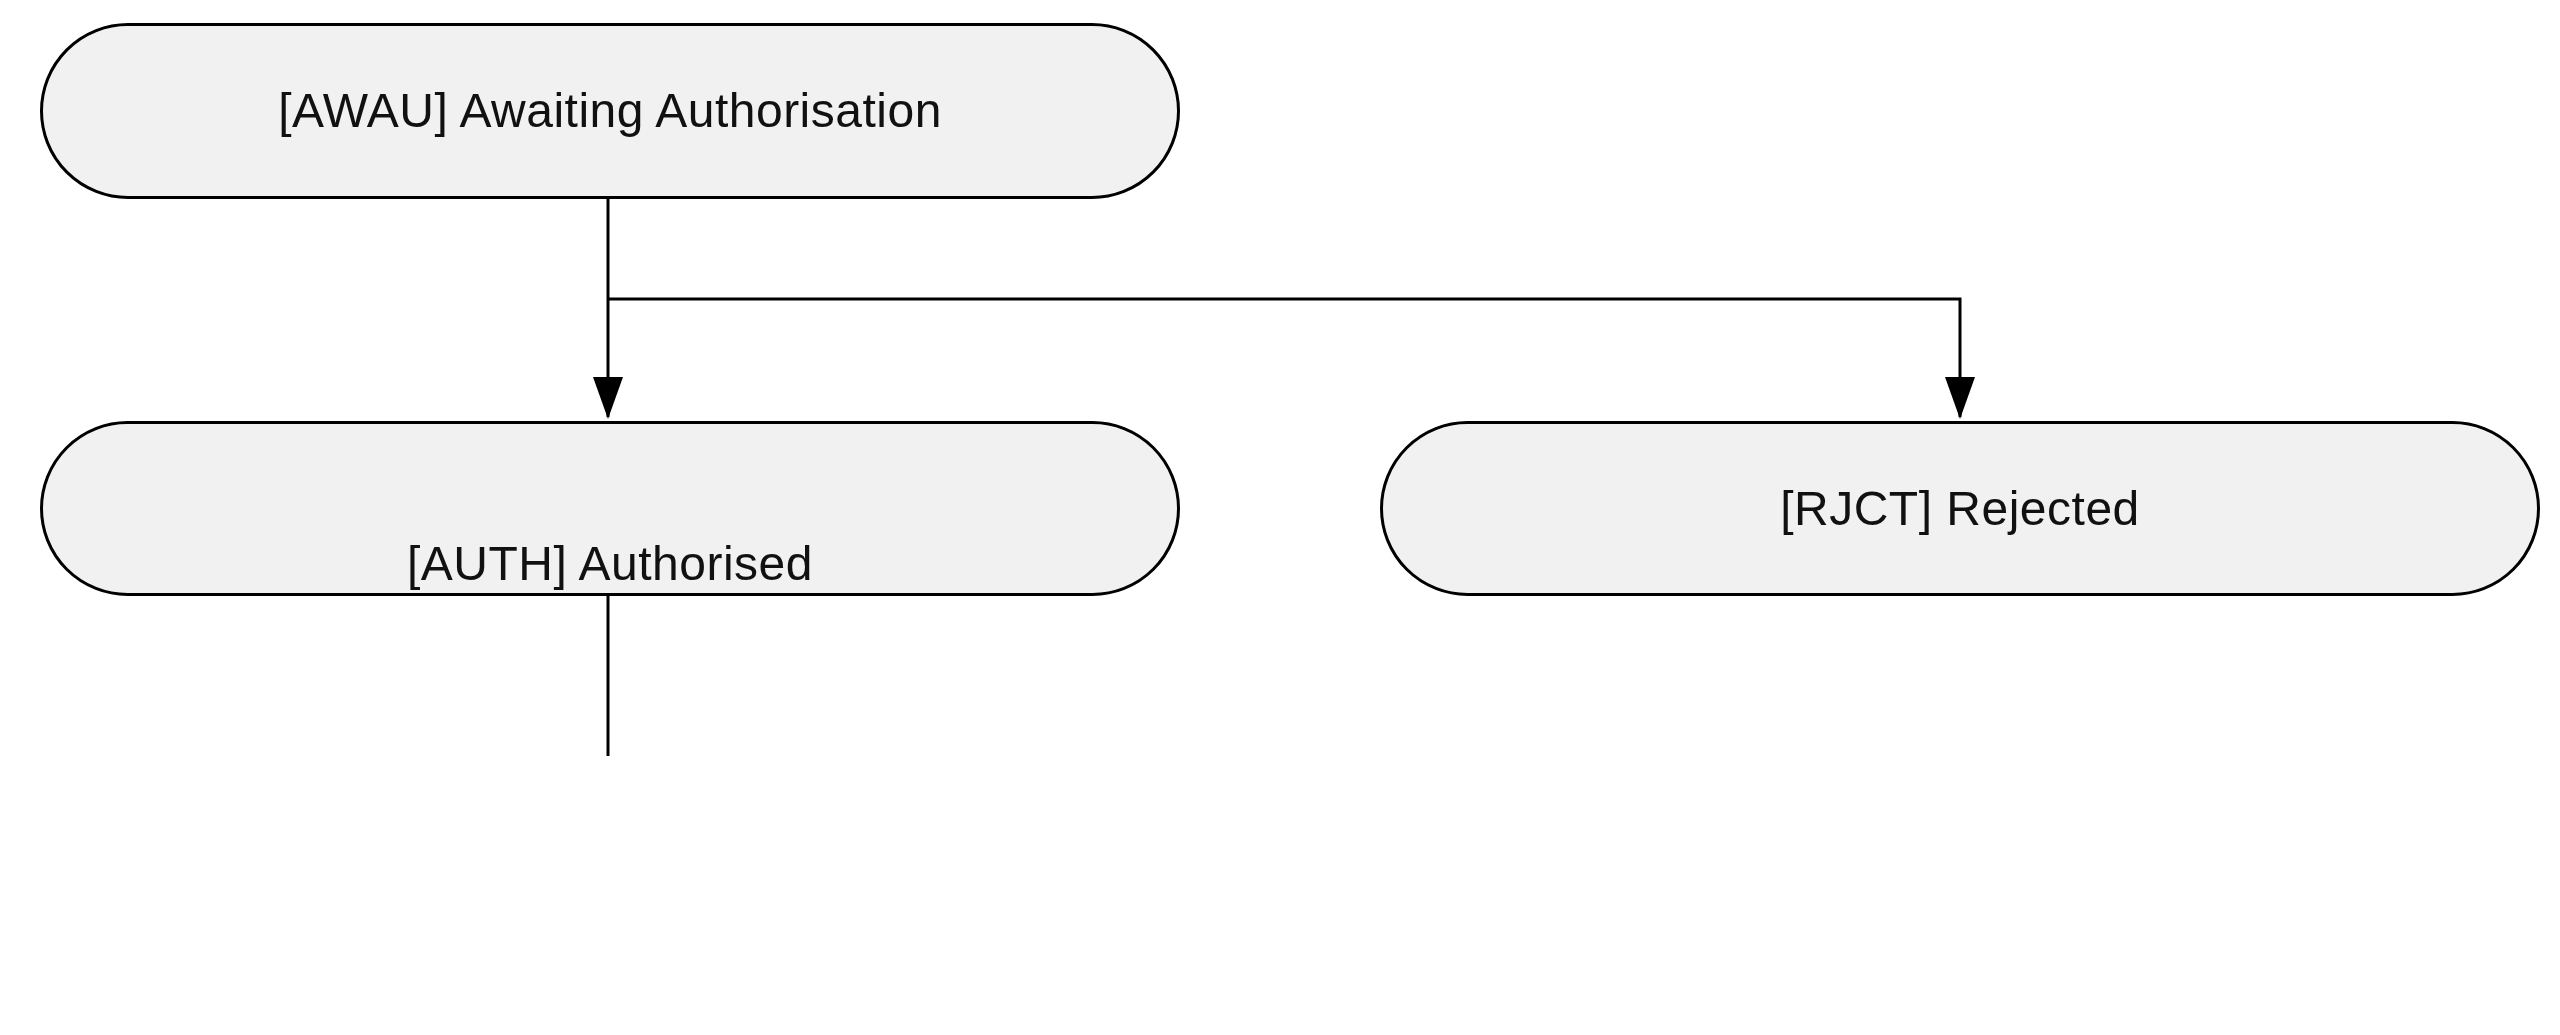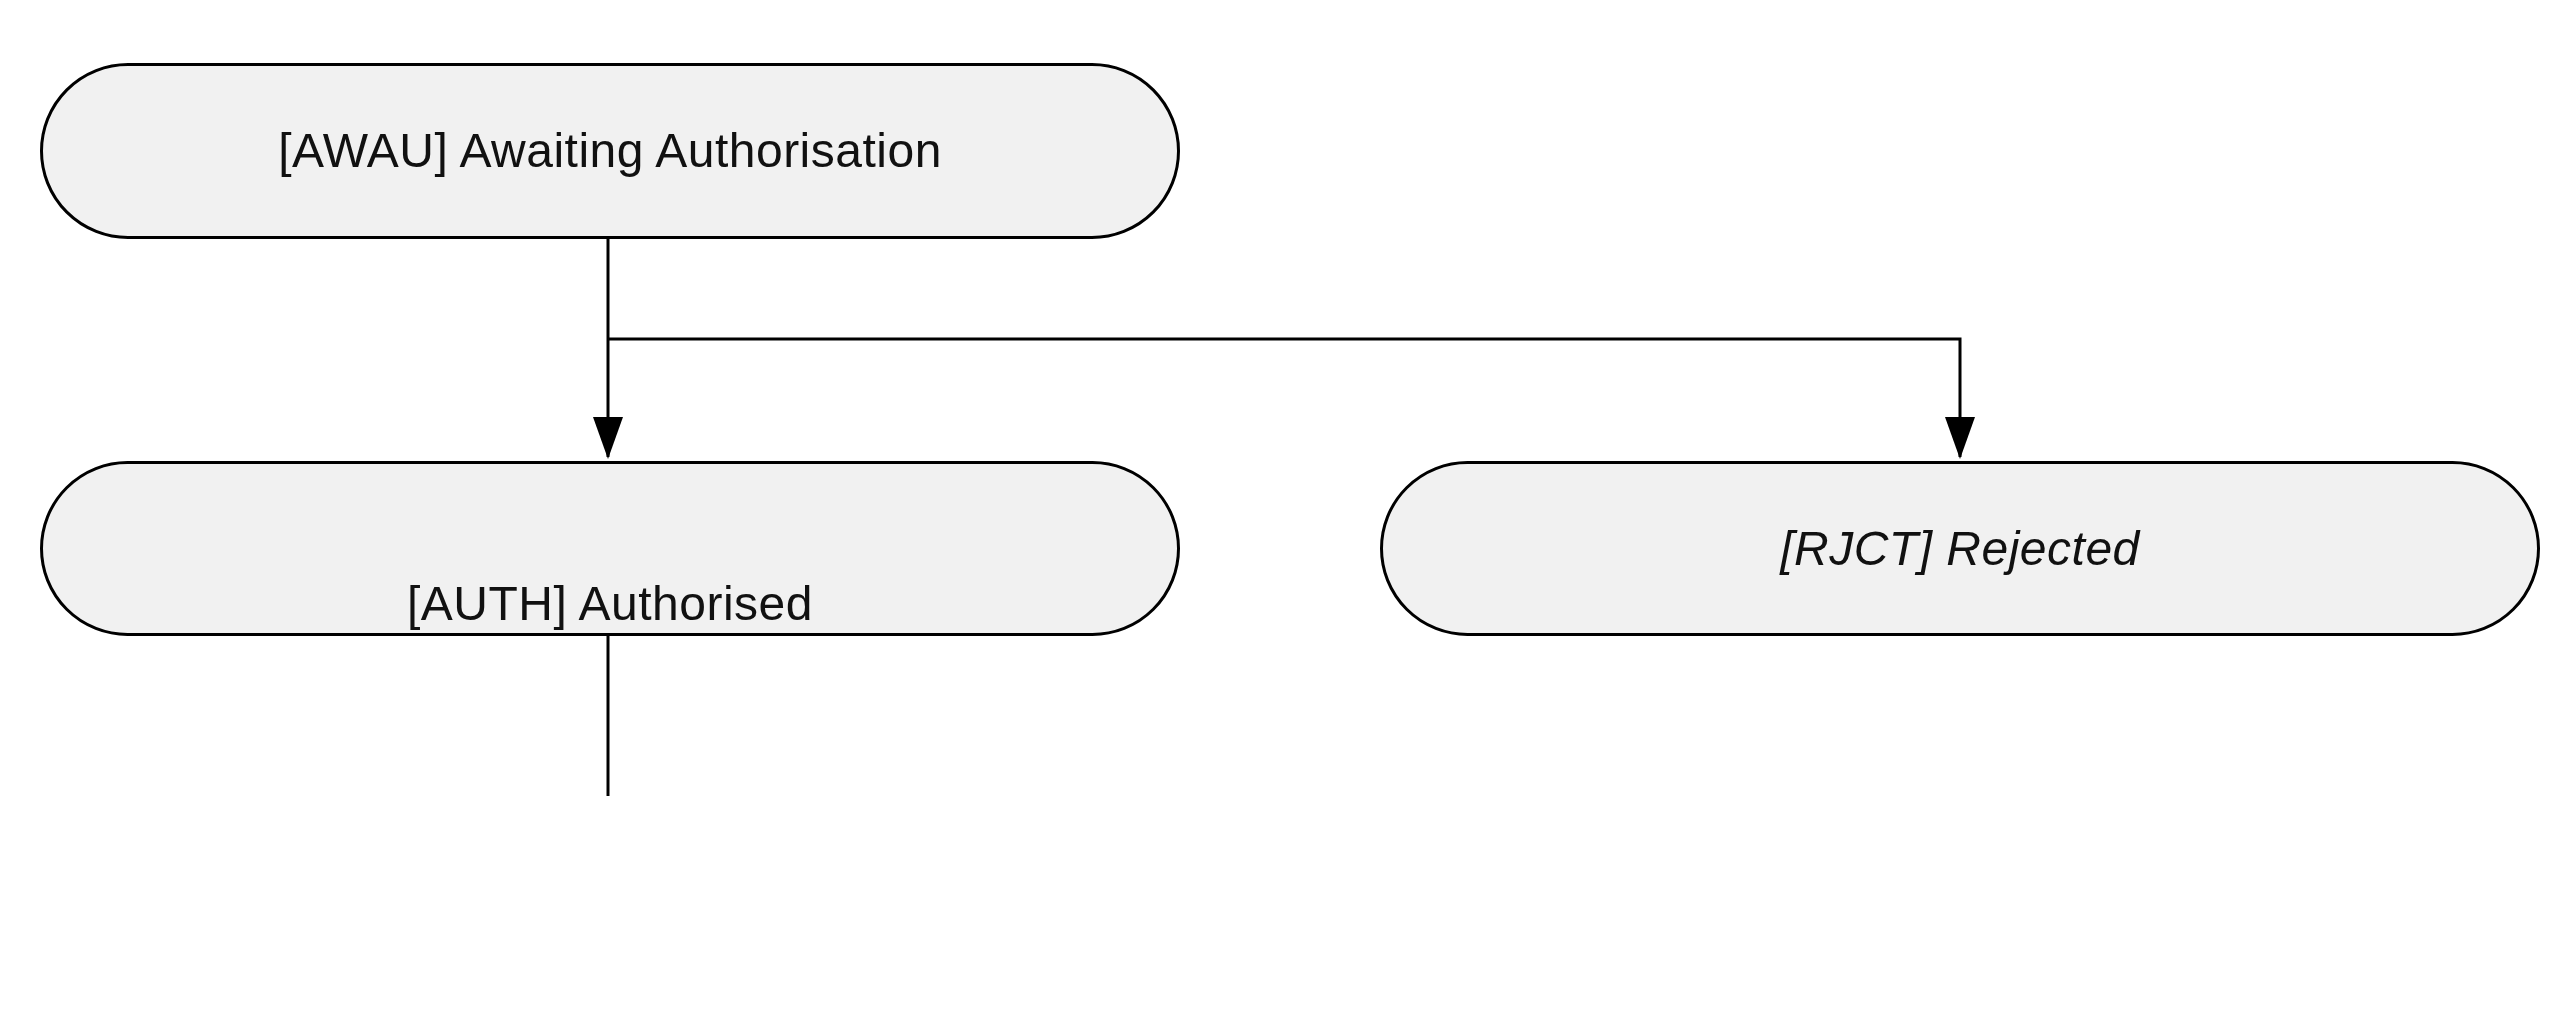--- a/index.html
+++ b/index.html
@@ -7,21 +7,20 @@
     padding: 0;
     background: #ffffff;
   }
   .canvas {
     position: relative;
     width: 2560px;
     height: 756px;
     background: var(--canvas-bg, #ffffff);
     font-family: "Liberation Sans", "DejaVu Sans", sans-serif;
     overflow: hidden;
-    margin-top: 40px;
   }
   .edges {
     position: absolute;
     left: 0;
     top: 0;
     width: 2560px;
     height: 1035px;
     display: block;
   }
   .edge {
@@ -43,21 +42,21 @@
   .node .label {
     font-size: 48px;
     line-height: 1.2;
     color: var(--label-color, #111111);
     letter-spacing: 0.5px;
     padding: 0 60px;
     white-space: nowrap;
   }
   .node-awau { left: 40px;   top: 23px;  width: 1140px; height: 176px; }
   .node-auth { left: 40px;   top: 421px; width: 1140px; height: 175px; align-items: flex-end; }
-  .node-rjct { left: 1380px; top: 421px; width: 1160px; height: 175px; font-style: italic; }
+  .node-rjct { left: 1380px; top: 421px; width: 1160px; height: 175px; }
   .node-cond { left: 40px;   top: 836px; width: 1140px; height: 176px; }
 </style>
 </head>
 <body>
 
 <div class="canvas">
 
   <svg class="edges" viewBox="0 0 2560 1035" xmlns="http://www.w3.org/2000/svg" aria-hidden="true">
     <defs>
       <marker id="arrowhead" markerUnits="userSpaceOnUse" markerWidth="42" markerHeight="30" refX="40" refY="15" orient="auto">

